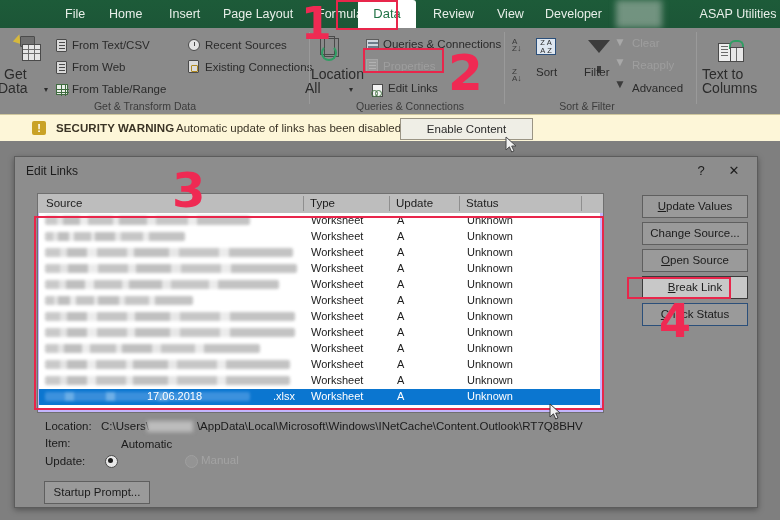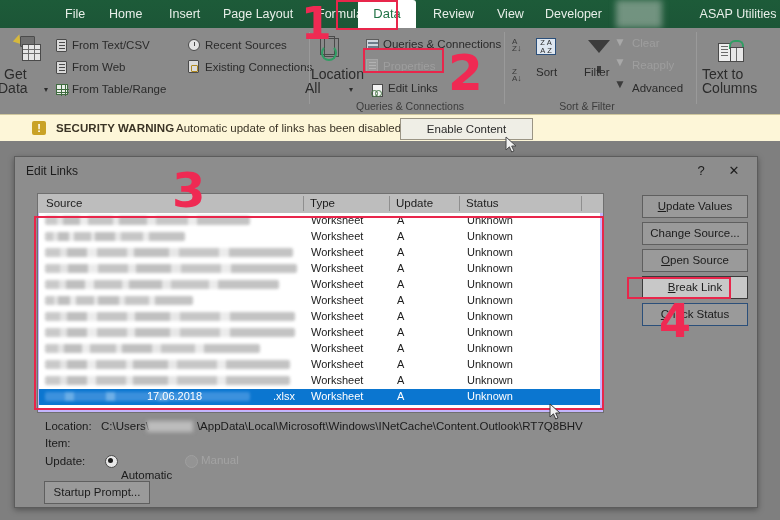--- a/index.html
+++ b/index.html
@@ -228,20 +228,21 @@
     <div class="ic ic-doc" style="left:56px;top:33px;"></div>
     <div class="ritem" style="left:72px;top:33px;">From Web</div>
     <div class="ic ic-grid" style="left:56px;top:56px;"></div>
     <div class="ritem" style="left:72px;top:55px;">From Table/Range</div>
 
     <div class="ic ic-clock" style="left:188px;top:11px;"></div>
     <div class="ritem" style="left:205px;top:11px;">Recent Sources</div>
     <div class="ic ic-lock" style="left:188px;top:32px;"></div>
     <div class="ritem" style="left:205px;top:33px;">Existing Connections</div>
 
+    <div class="grouplabel" style="left:55px;top:72px;width:180px;">Get &amp; Transform Data</div>
     <div class="divider" style="left:309px;"></div>
 
     <div class="ic ic-refresh" style="left:318px;top:8px;">
       <div class="pg"></div>
         <div class="pg2"></div>
         <div class="arrow"></div>
     </div>
     <div class="biglabel" style="left:311px;top:40px;width:44px;">Location</div>
     <div class="biglabel" style="left:305px;top:54px;width:44px;">All</div>
     <div class="ddarrow" style="left:349px;top:57px;">▾</div>
@@ -403,21 +404,21 @@
       </div>
 
     <div class="loclabel">Location:</div>
     <div class="locvalue"><span id="loc-pre">C:\Users\</span><span style="display:inline-block;width:48px;"></span><span id="loc-suf">\AppData\Local\Microsoft\Windows\INetCache\Content.Outlook\RT7Q8BHV</span></div>
     <div class="locredact"></div>
 
     <div class="itemlabel">Item:</div>
 
     <div class="updlabel">Update:</div>
     <div class="radio on" style="left:90px;top:298px;"></div>
-    <div class="radiolabel" style="left:106px;top:312px;">Automatic</div>
+    <div class="radiolabel" style="left:106px;top:281px;">Automatic</div>
     <div class="radio dim" style="left:170px;top:298px;"></div>
     <div class="radiolabel dim" style="left:186px;top:297px;">Manual</div>
 
     <div class="btm-left">Startup Prompt...</div>
   </div>
 
   <div class="rbox" style="left:336px;top:0px;width:62px;height:30px;"></div>
   <div class="rbox" style="left:363px;top:48px;width:81px;height:25px;"></div>
   <div class="rbox" style="left:34px;top:216px;width:570px;height:194px;"></div>
   <div class="rbox" style="left:627px;top:277px;width:104px;height:22px;"></div>

